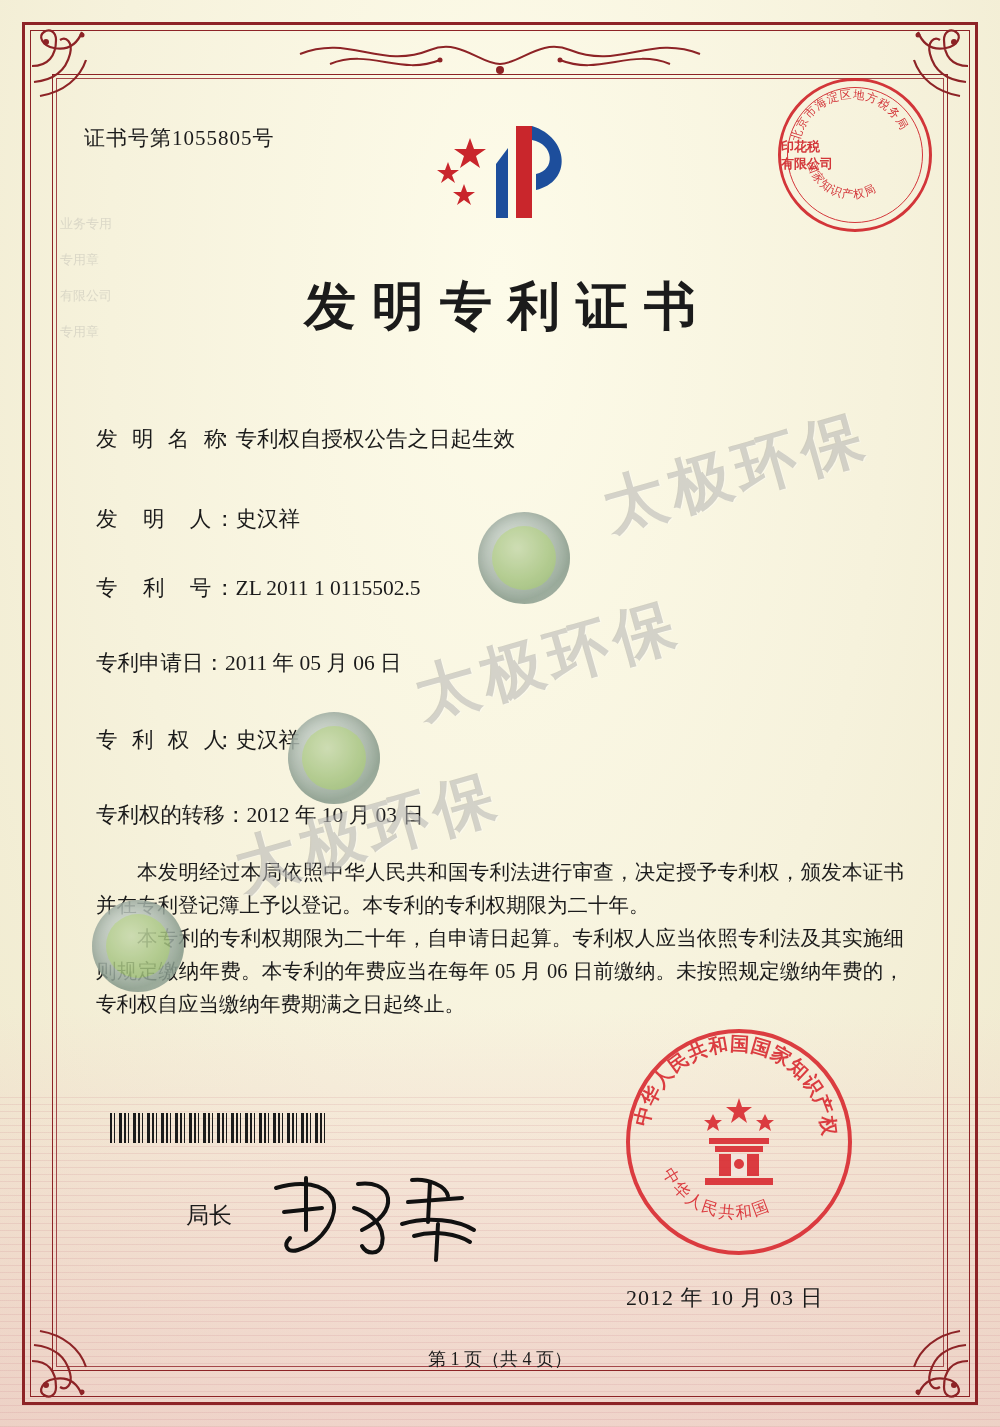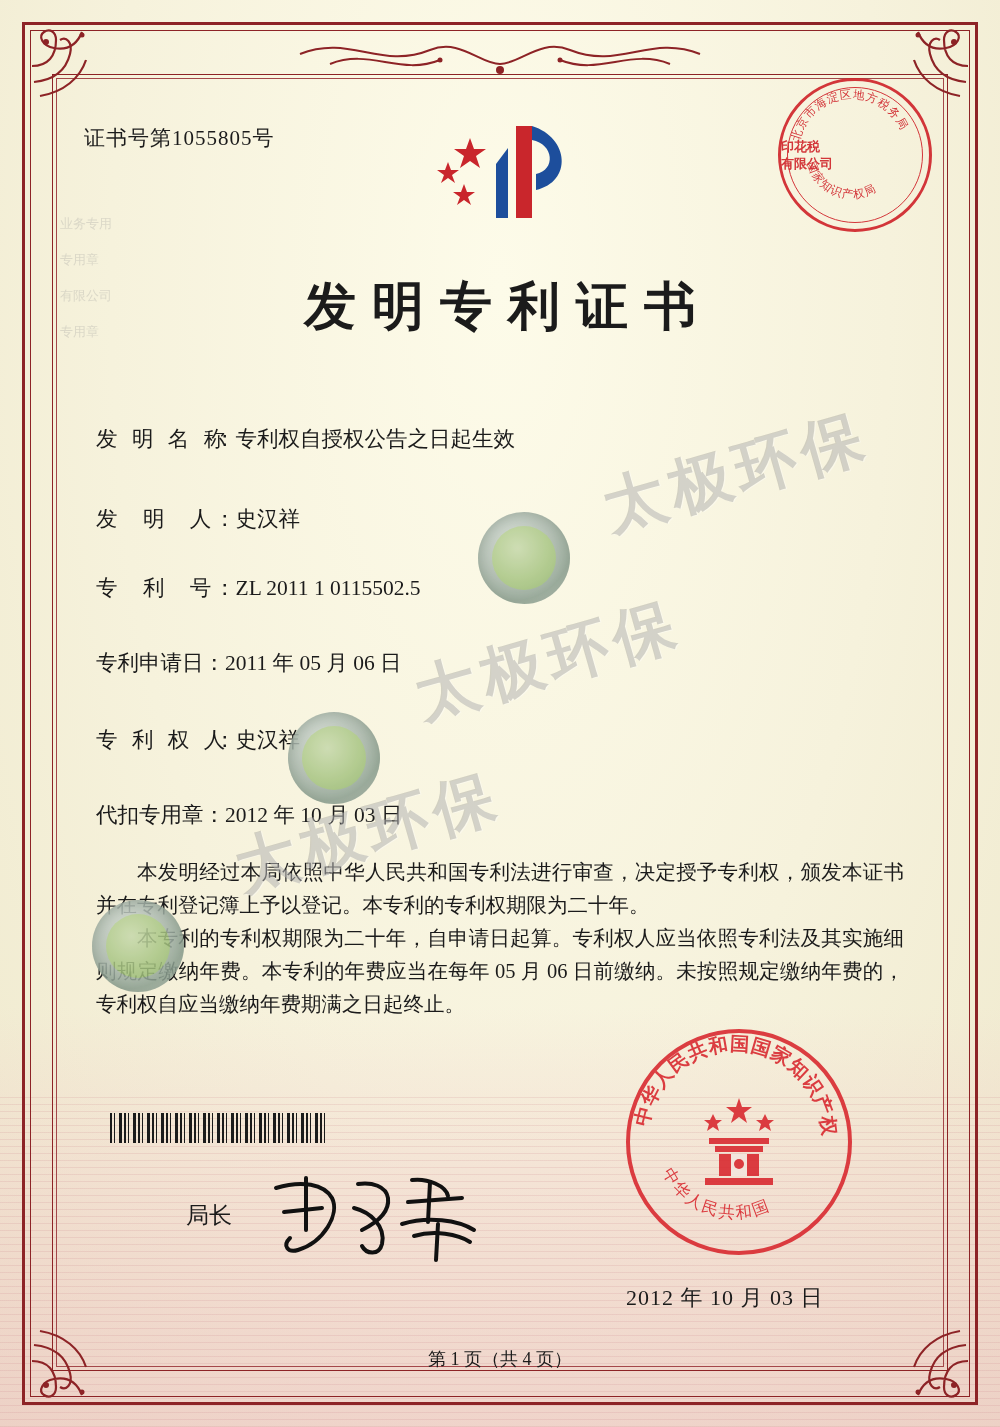--- a/index.html
+++ b/index.html
@@ -390,21 +390,21 @@
   <div class="field f3">
     <span class="lbl spread4">专 利 号</span><span>：</span><span class="val">ZL 2011 1 0115502.5</span>
   </div>
   <div class="field f4">
     <span class="lbl">专利申请日</span><span>：</span><span class="val">2011 年 05 月 06 日</span>
   </div>
   <div class="field f5">
     <span class="lbl spread5">专 利 权 人</span><span>：</span><span class="val">史汉祥</span>
   </div>
   <div class="field f6">
-    <span class="lbl">代扣专用章</span><span>：</span><span class="val">2012 年 10 月 03 日</span>
+    <span class="lbl">专利权的转移</span><span>：</span><span class="val">2012 年 10 月 03 日</span>
   </div>
 
   <div class="body-text p1">
     <p>本发明经过本局依照中华人民共和国专利法进行审查，决定授予专利权，颁发本证书并在专利登记簿上予以登记。本专利的专利权期限为二十年。</p>
   </div>
   <div class="body-text p2">
     <p>本专利的专利权期限为二十年，自申请日起算。专利权人应当依照专利法及其实施细则规定缴纳年费。本专利的年费应当在每年 05 月 06 日前缴纳。未按照规定缴纳年费的，专利权自应当缴纳年费期满之日起终止。</p>
   </div>
 
   <div class="wm-circle wm1">

